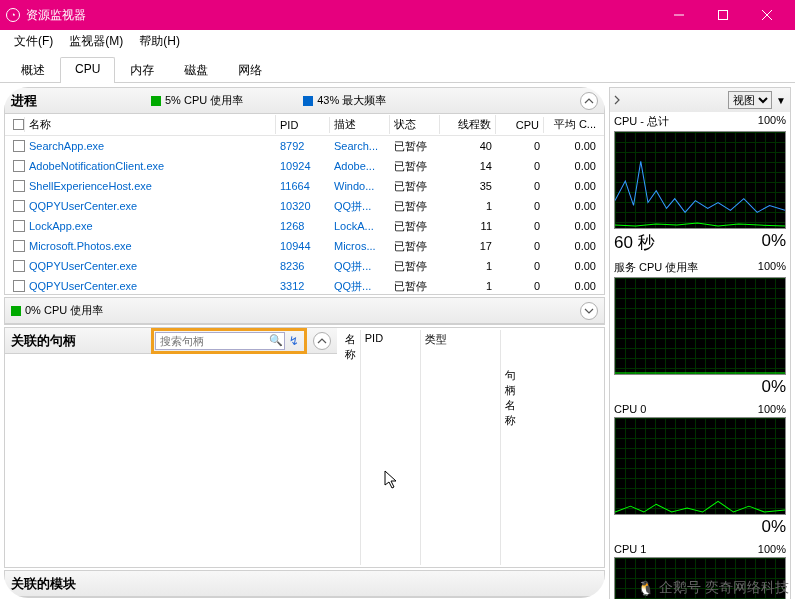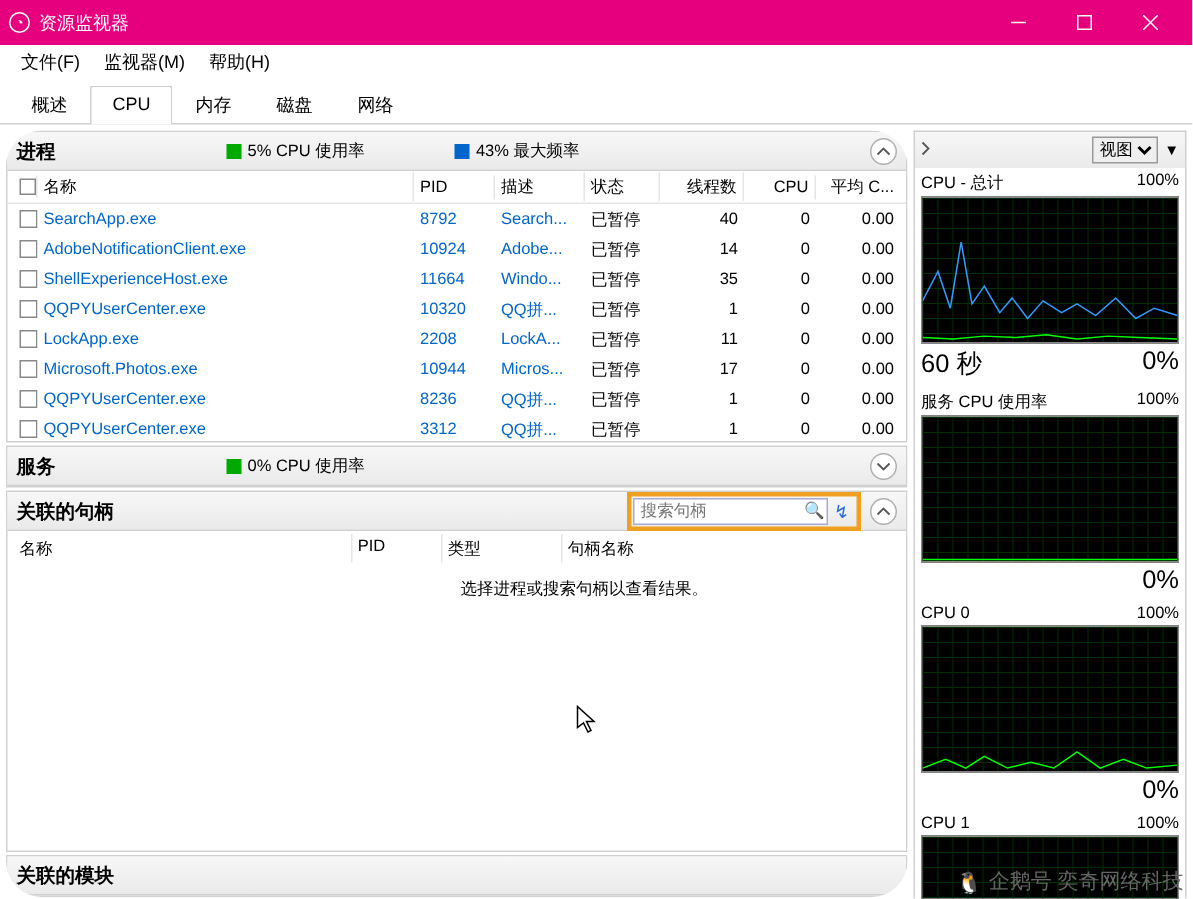--- a/index.html
+++ b/index.html
@@ -37,21 +37,21 @@
 .table-head > div:last-child{border-right:none;}
 .row { height: 20px; }
 .row > div { padding: 0 4px; white-space: nowrap; overflow: hidden; text-overflow: ellipsis; }
 .row .cb { width: 12px; height: 12px; border: 1px solid #888; }
 .row .name, .row .pid, .row .desc { color: #0066cc; }
 .num { text-align: right; }
 .table-body { max-height: 158px; overflow: hidden; }
 
 .handles-head, .hrow { display: grid; grid-template-columns: 1fr 60px 80px 1fr; font-size: 11px; padding: 2px 4px; }
 .handles-head > div{ border-right:1px solid #e5e5e5; padding:2px 4px;}
-.handles-head > div:last-child{border-right:none;}
+.handles-head > div:last-child{border-right:none;margin-top:36px;}
 .handles-body { padding: 8px; font-size: 11px; height: 140px; position:relative; }
 
 .search-wrap { display: flex; align-items: center; gap: 2px; border: 3px solid #f0a020; padding: 1px; justify-content: center; }
 .search-wrap input { border: 1px solid #aac; width: 130px; font-size: 11px; padding: 2px 18px 2px 4px; }
 .search-wrap .mag { position:relative; margin-left:-18px; color:#2a6bd8; font-size:11px; pointer-events:none;}
 .search-wrap .refresh { color: #2a6bd8; font-size: 12px; padding: 0 4px; }
 
 .rpanel { border: 1px solid #d0d0d0; }
 .right-top { background: linear-gradient(#f7f7f7,#eaeaea); height: 24px; display: flex; align-items: center; padding: 0 4px; gap:4px; }
 .right-top .spacer{flex:1;}
@@ -187,21 +187,21 @@
     <div>已暂停</div>
     <div class="num">1</div>
     <div class="num">0</div>
     <div class="num">0.00</div>
           </div>
           <div class="row">
             <div>
               <div class="cb"></div>
             </div>
     <div class="name">LockApp.exe</div>
-    <div class="pid">2208</div>
+    <div class="pid">1268</div>
     <div class="desc">LockA...</div>
     <div>已暂停</div>
     <div class="num">11</div>
     <div class="num">0</div>
     <div class="num">0.00</div>
           </div>
           <div class="row">
             <div>
               <div class="cb"></div>
             </div>
@@ -235,35 +235,34 @@
     <div>已暂停</div>
     <div class="num">1</div>
     <div class="num">0</div>
     <div class="num">0.00</div>
           </div>
         </div>
     </div>
 
     <div class="panel">
       <div class="panel-header">
-        <div class="ph-title">服务</div>
         <div class="ph-stat">
             <span class="sq" style="background:#0a0"></span>
             <span>0% CPU 使用率</span>
           </div>
         <div class="spacer"></div>
         <div class="chev">
             <svg width="10" height="6">
               <polyline points="1,1 5,5 9,1" fill="none" stroke="#555" stroke-width="1.2"></polyline>
             </svg>
           </div>
       </div>
     </div>
 
-    <div class="panel" style="flex:1;display:flex;flex-direction:column;">
+    <div class="panel" style="flex:1;display:flex;">
       <div class="panel-header">
         <div class="ph-title" style="flex:1">关联的句柄</div>
         <div class="search-wrap">
           <input placeholder="搜索句柄" style="">
           <span class="mag">🔍</span>
           <span class="refresh">↯</span>
         </div>
         <div style="width:6px"></div>
         <div class="chev">
             <svg width="10" height="6">

